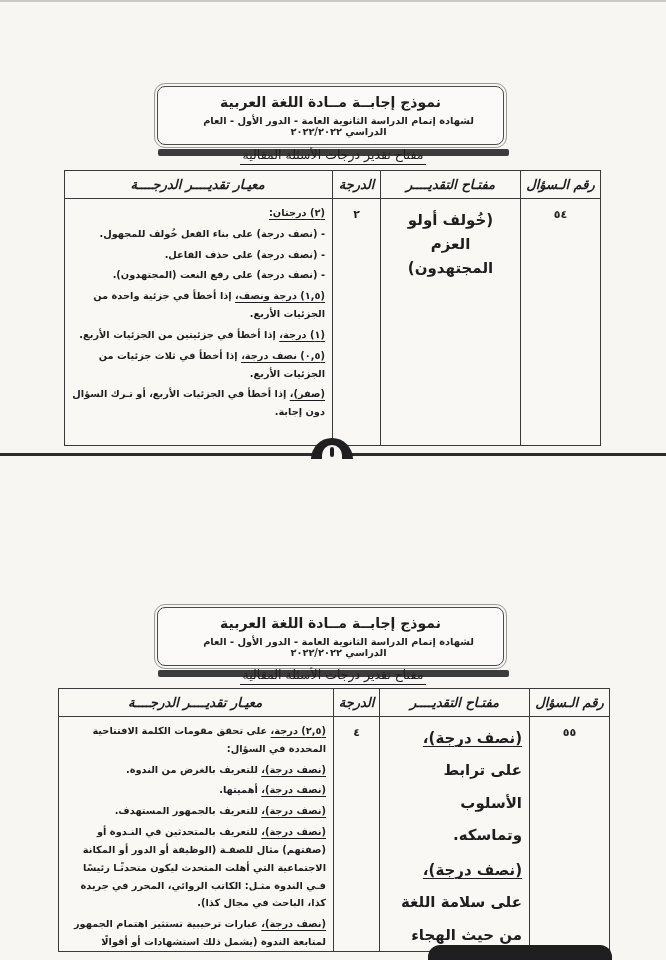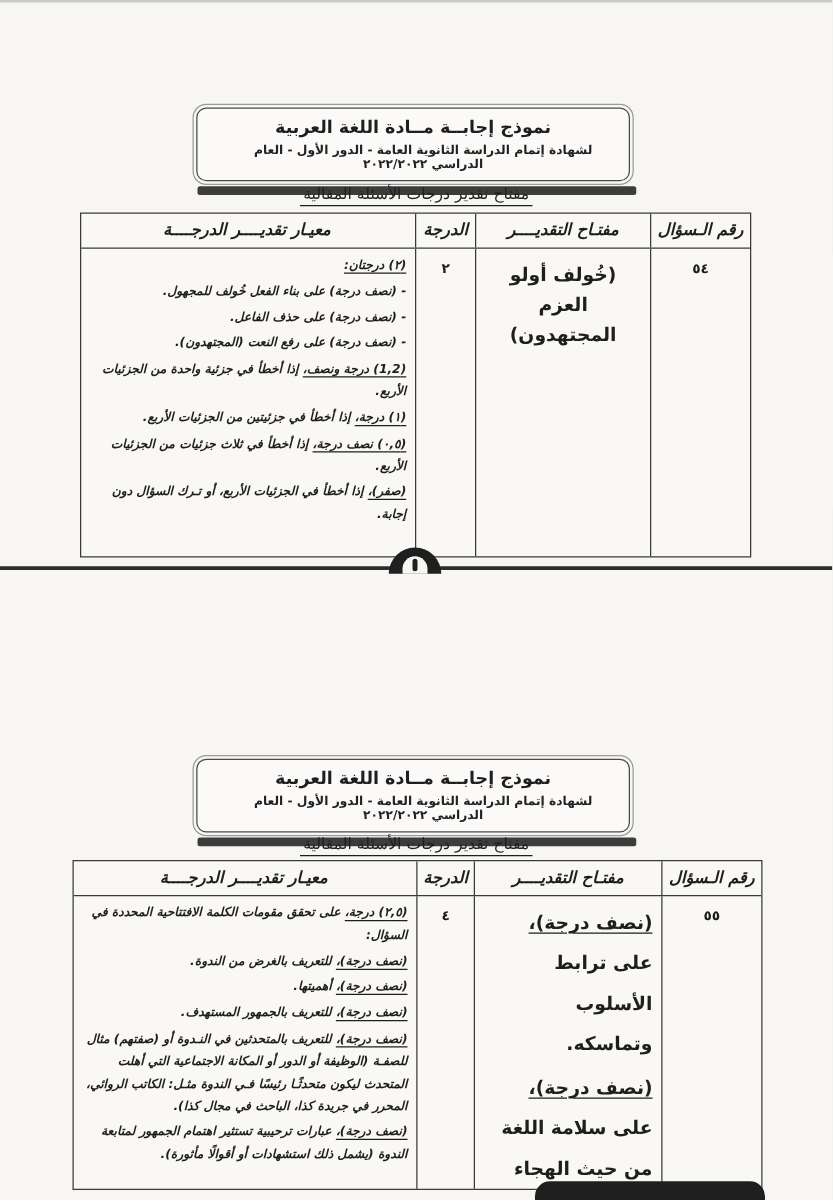--- a/index.html
+++ b/index.html
@@ -24,21 +24,21 @@
   
   .doc-table{position:absolute;direction:rtl;border:1.4px solid #3a3a3a;
       display:flex;flex-direction:column;background:#f9f8f5;box-sizing:border-box;}
   .tr{display:flex;flex-direction:row;align-items:stretch;}
   .thead{border-bottom:1.4px solid #3a3a3a;}
   .th,.td{border-left:1.4px solid #3a3a3a;box-sizing:border-box;flex:0 0 auto;}
   .th:last-child,.td:last-child{border-left:none;}
   .th{font-weight:700;font-size:13px;text-align:center;padding:6px 2px;font-style:italic;}
   .td{padding:5px 7px;font-weight:700;}
   .td.center-val{text-align:center;font-size:11px;padding-top:9px;}
-  .crit-line{margin:0 0 3px;font-size:9.8px;line-height:1.82;text-align:right;font-weight:700;font-style:italic;}
+  .crit-line{margin:0 0 3px;font-size:9.8px;line-height:1.82;text-align:right;font-weight:700;}
   .key-para{margin:0 0 3px;font-size:15px;line-height:2.15;text-align:right;font-weight:700;}
   .key-center{ text-align:center;font-size:10px;padding-top:9px;}
   .key-center .key-para{text-align:center;line-height:1.6;}
   .crit-lead,.key-lead{text-decoration:underline;text-underline-offset:2.5px;
       text-decoration-thickness:1.2px;}
 
   .t1{top:170px;left:64px;width:537px;}
   .t1 .col-q{width:80px;}  .t1 .col-key{width:140px;}
   .t1 .col-grade{width:48px;} .t1 .col-criteria{width:269px;}
   .t1 .trow{min-height:246px;}
@@ -88,21 +88,21 @@
         <div class="td col-q center-val">٥٤</div>
         <div class="td col-key key-center">
             <p class="key-para"> <span>(خُولف أولو العزم المجتهدون)</span></p>
           </div>
         <div class="td col-grade center-val">٢</div>
         <div class="td col-criteria">
             <p class="crit-line"><span class="crit-lead">(٢) درجتان:</span> <span></span></p>
             <p class="crit-line"> <span>- (نصف درجة) على بناء الفعل خُولف للمجهول.</span></p>
             <p class="crit-line"> <span>- (نصف درجة) على حذف الفاعل.</span></p>
             <p class="crit-line"> <span>- (نصف درجة) على رفع النعت (المجتهدون).</span></p>
-            <p class="crit-line"><span class="crit-lead">(1,2) درجة ونصف،</span> <span>إذا أخطأ في جزئية واحدة من الجزئيات الأربع.</span></p>
+            <p class="crit-line"><span class="crit-lead">(١,٥) درجة ونصف،</span> <span>إذا أخطأ في جزئية واحدة من الجزئيات الأربع.</span></p>
             <p class="crit-line"><span class="crit-lead">(١) درجة،</span> <span>إذا أخطأ في جزئيتين من الجزئيات الأربع.</span></p>
             <p class="crit-line"><span class="crit-lead">(٠,٥) نصف درجة،</span> <span>إذا أخطأ في ثلاث جزئيات من الجزئيات الأربع.</span></p>
             <p class="crit-line"><span class="crit-lead">(صفر)،</span> <span>إذا أخطأ في الجزئيات الأربع، أو تـرك السؤال دون إجابة.</span></p>
           </div>
       </div>
     </div>
 
     <div class="divider-line"></div>
     <div class="divider-blob"></div>
   </div>

